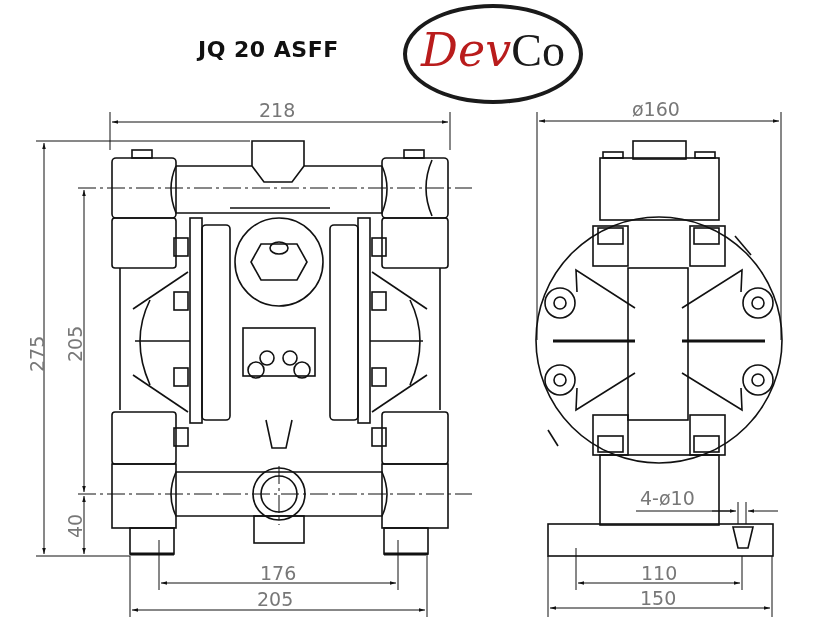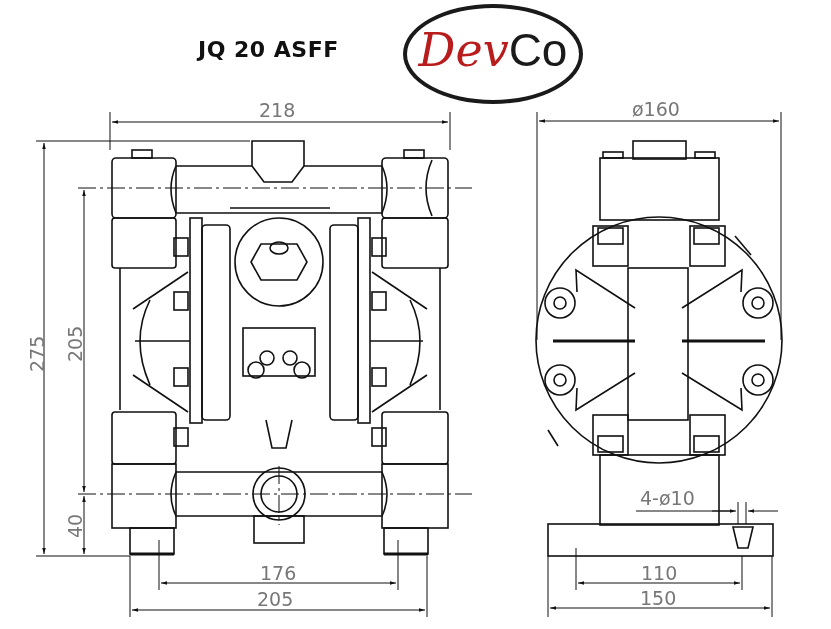--- a/index.html
+++ b/index.html
@@ -2,21 +2,21 @@
 <html><head>
 <meta charset="utf-8">
 <style>
   html, body { margin: 0; padding: 0; background: #ffffff; }
   body { width: 831px; height: 629px; position: relative; overflow: hidden; font-family: "DejaVu Sans", sans-serif; }
   .title { position: absolute; left: 198px; top: 37px; font-family: "DejaVu Sans", sans-serif; font-weight: bold; font-size: 22px; color: #111; letter-spacing: 0.5px; text-align: right; }
   .logo { position: absolute; left: 403px; top: 4px; width: 180px; height: 100px; }
   .logo-ellipse { position: absolute; inset: 0; border: 4px solid #1a1a1a; border-radius: 50%; box-sizing: border-box; }
   .logo-text { position: absolute; left: 0; right: 0; top: 18px; text-align: center; font-family: "DejaVu Serif", serif; font-style: italic; font-size: 46px; line-height: 56px; }
   .logo-dev { color: #b91c1c; }
-  .logo-co { color: #1a1a1a; font-style: normal; font-family: Liberation Sans, sans-serif; }
+  .logo-co { color: #1a1a1a; font-style: normal; font-family: Liberation Serif, serif; }
   svg.drawing { position: absolute; left: 0; top: 0; }
   .dim { font-family: "DejaVu Sans", sans-serif; font-size: 19px; fill: #777; }
 </style>
 </head>
 <body>
 
 <div class="title">JQ 20 ASFF</div>
 
 <div class="logo">
   <div class="logo-ellipse"></div>

